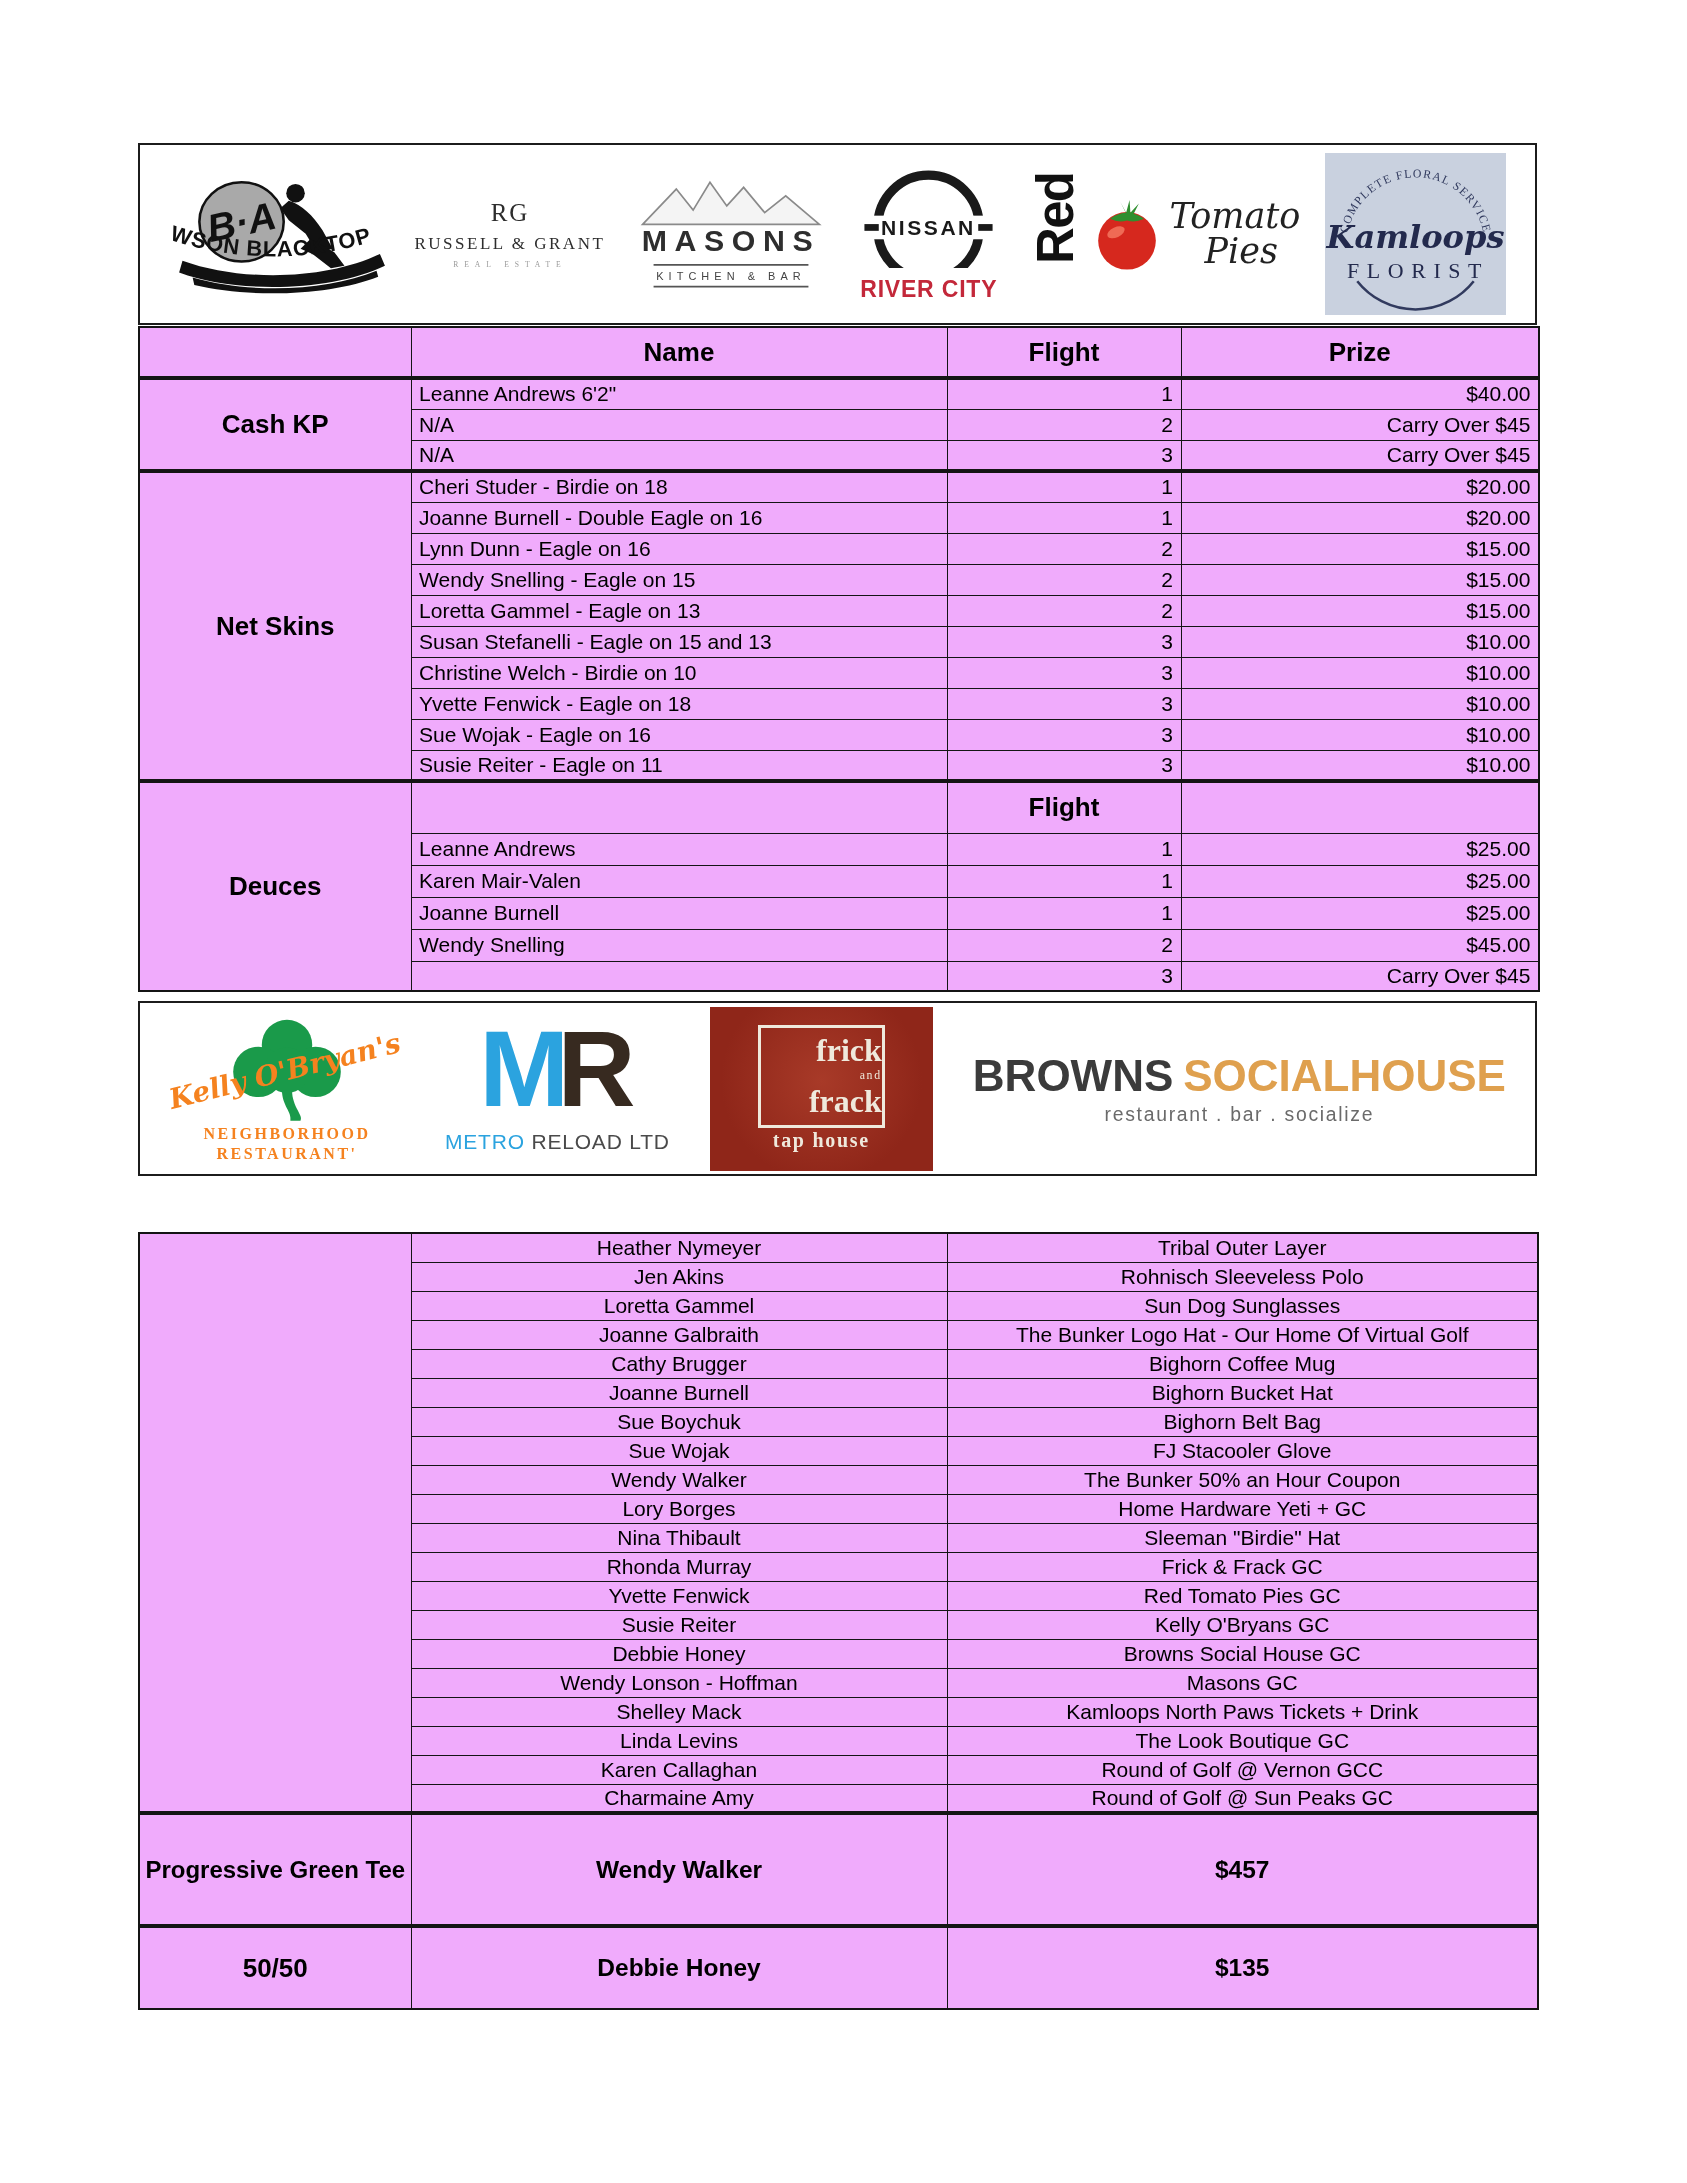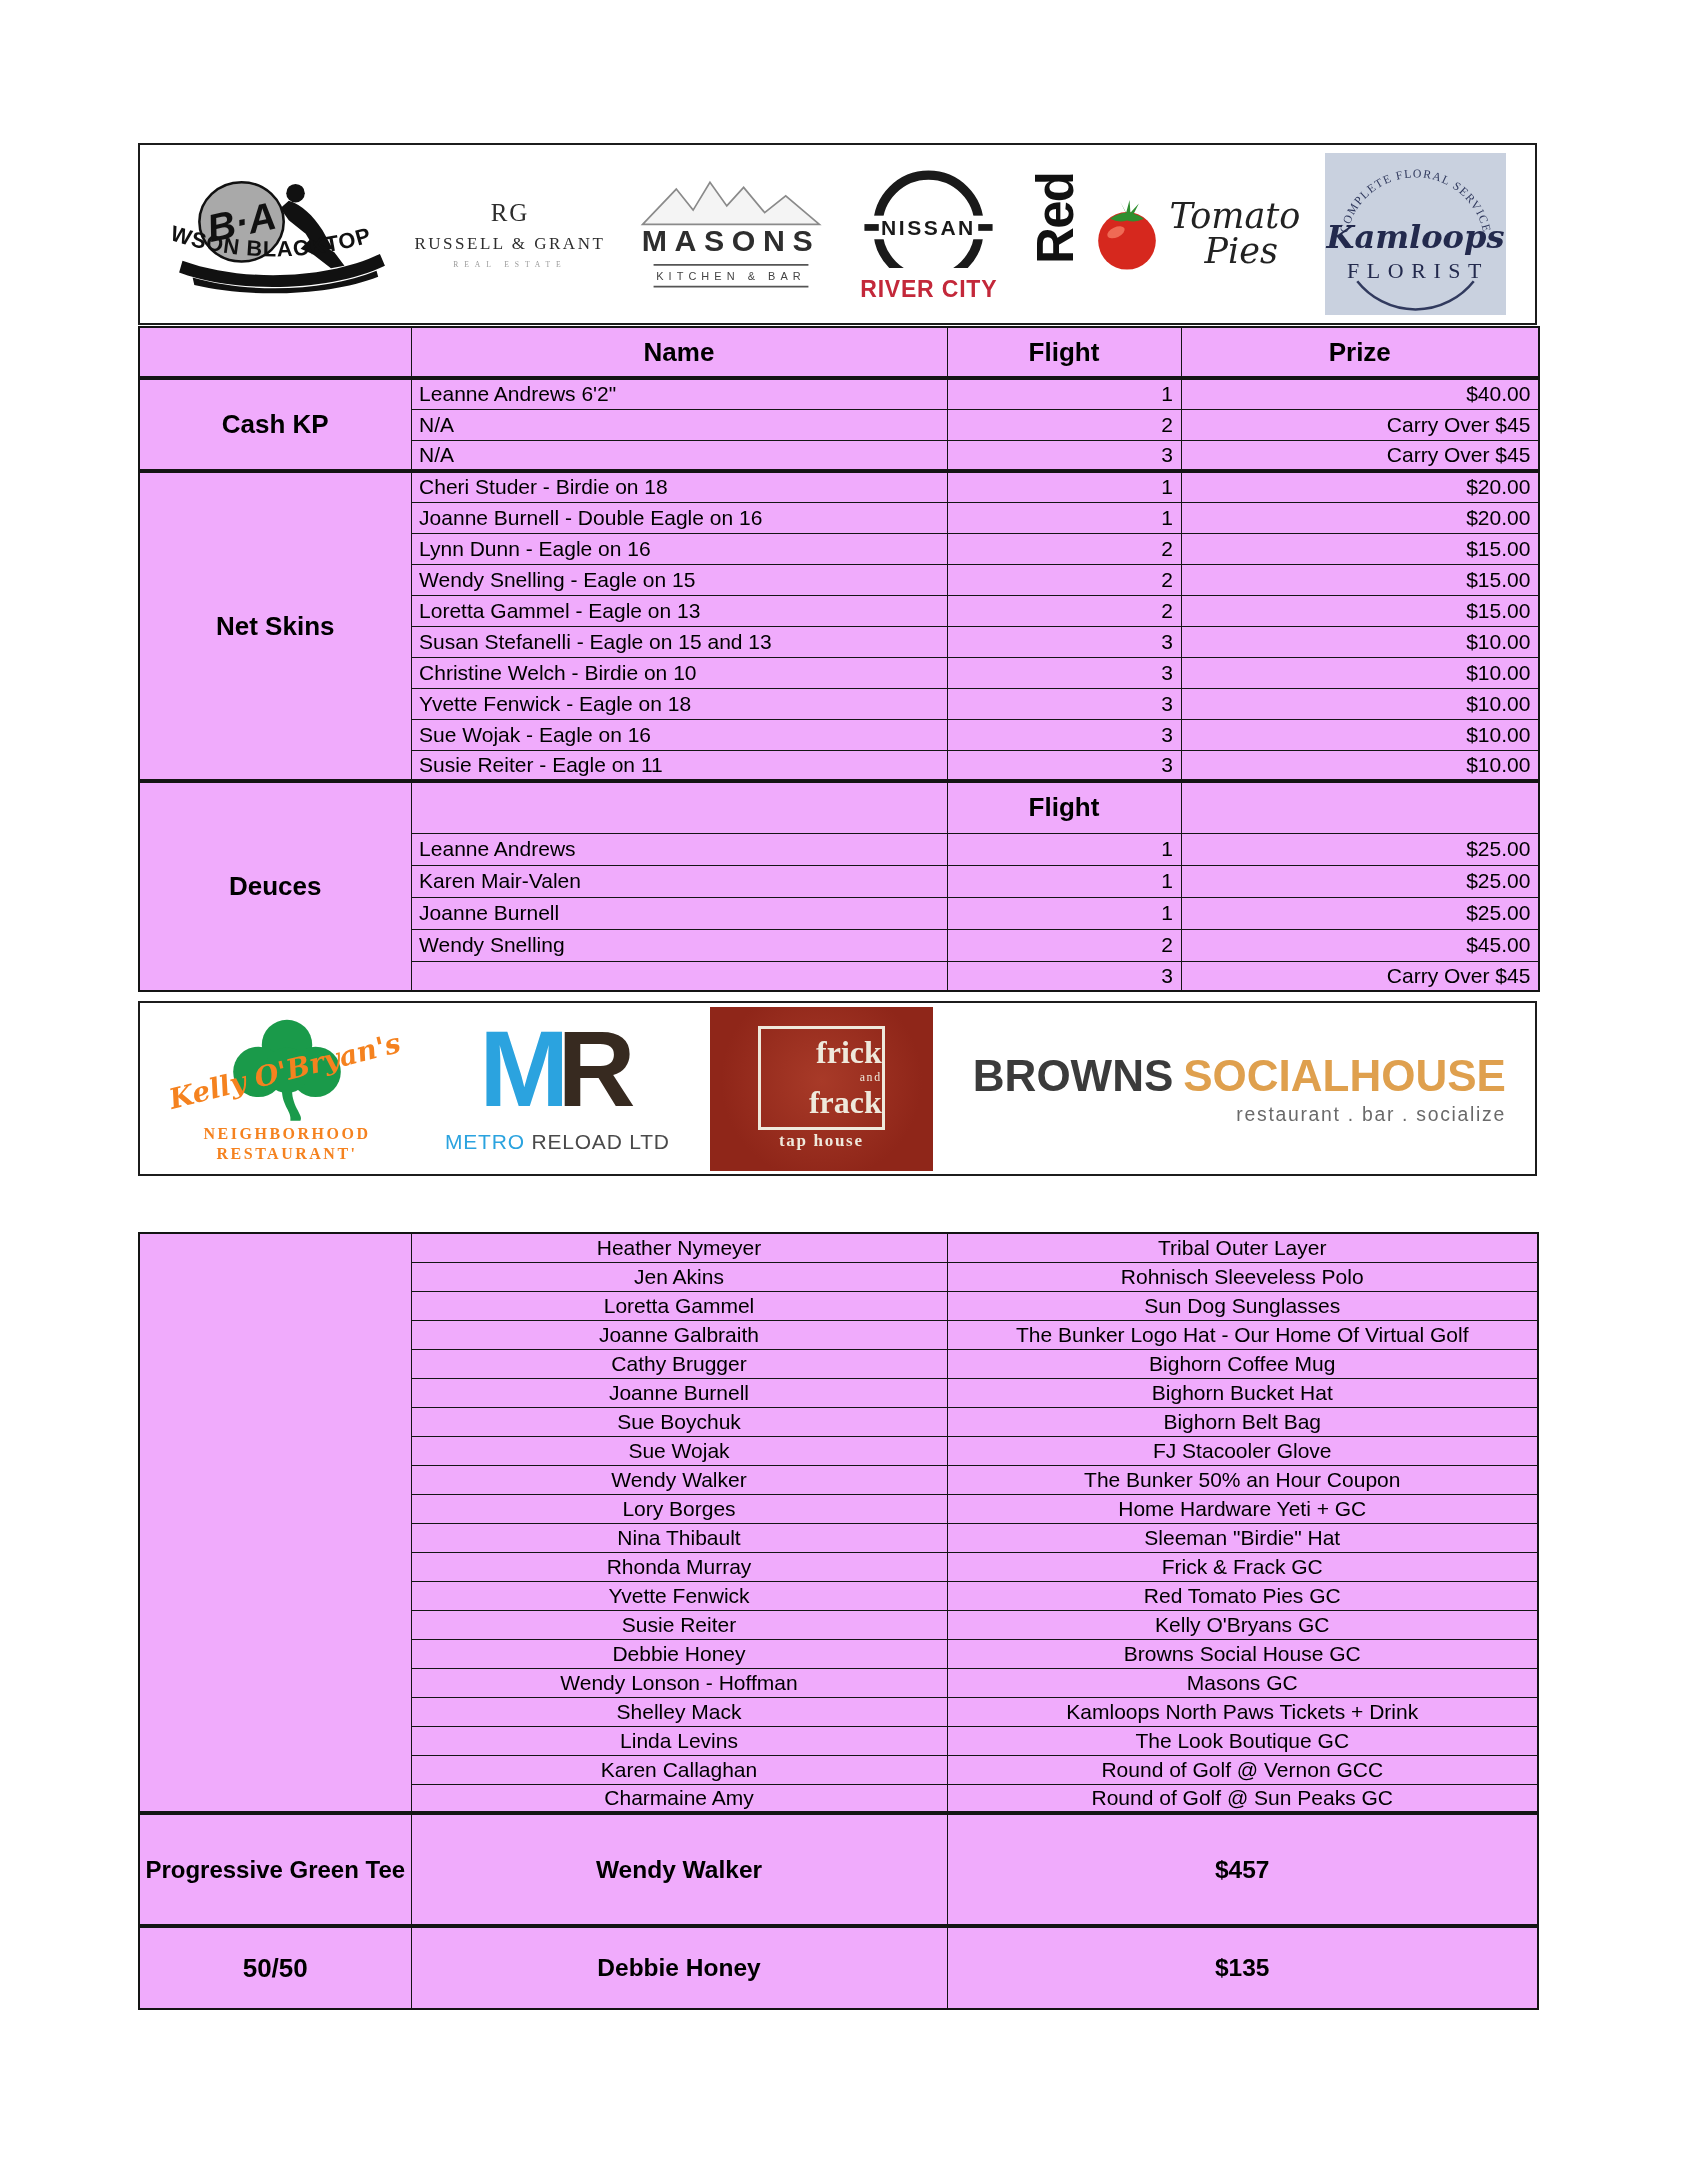--- a/index.html
+++ b/index.html
@@ -63,24 +63,24 @@
   .mr-caption .metro { color:#2ba3df; }
   .mr-caption .rest  { color:#4a4a4a; }
 
   
   .ff { width:223px; height:164px; background:radial-gradient(circle at 50% 45%, #a83a28 0%, #8f2619 70%);
         align-items:center; justify-content:center; color:#efe9dc;
         font-family:"Liberation Serif","DejaVu Serif",serif; }
   .ff-box { border:3.4px solid #efe9dc; width:127px; padding:6.7px 0 8.4px; text-align:right; }
   .ff-big { font-size:32px; font-weight:bold; line-height:1.0; }
   .ff-and { font-size:11.8px; letter-spacing:1.7px; display:block; margin:1.7px 0; }
-  .ff-sub { font-size:17px; font-weight:bold; margin-top:1px; letter-spacing:1.7px;font-family:Liberation Serif, serif; }
-
-  
-  .bsh { align-items:flex-end; }
+  .ff-sub { font-size:20px; font-weight:bold; margin-top:1px; letter-spacing:1.7px;font-family:Liberation Serif, serif; }
+
+  
+  .bsh { }
   .bsh-name { font-size:44px; font-weight:bold; letter-spacing:0px; white-space:nowrap; }
   .bsh-name .n1 { color:#3b3b3b; }
   .bsh-name .n2 { color:#dfa04e; margin-left:10px; }
   .bsh-tag { font-size:19.4px; color:#6a6a6a; letter-spacing:1.7px; margin-top:1.7px; }
 
   
   table { border-collapse:collapse; table-layout:fixed; position:absolute; background:#f0abfc;
           border:2.5px solid #141414; }
   #results-table { left:138px; top:326px;  width:1399px; }
   #prize-table   { left:138px; top:1232px; width:1399px; }

